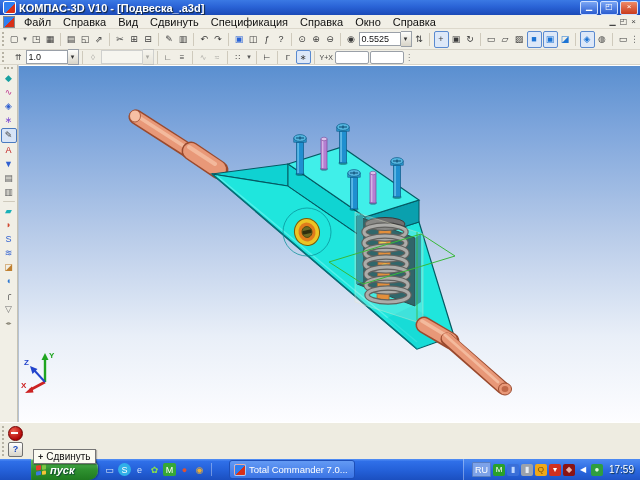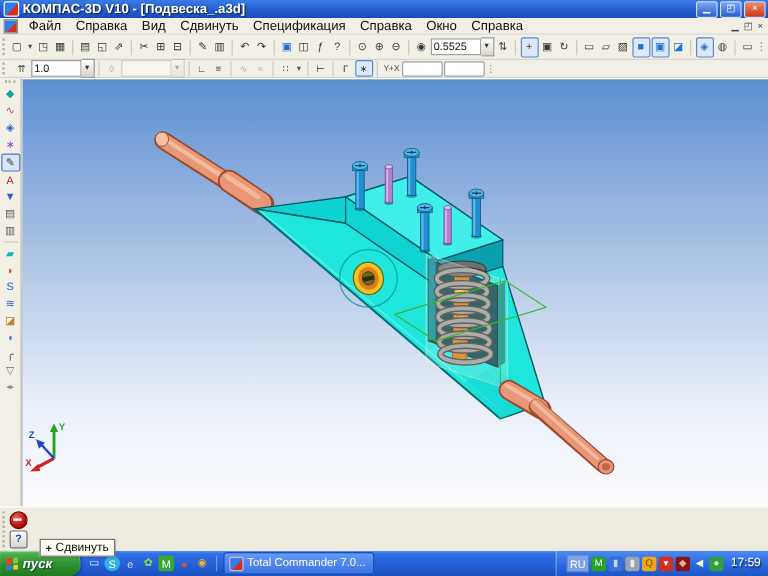--- a/index.html
+++ b/index.html
@@ -66,31 +66,31 @@
     background:#fbfbf2;border:1px solid #767676;box-shadow:1px 1px 1px rgba(0,0,0,.25);padding:0 4px;font-size:10px;color:#111;}
   .movecross{font-size:9px;font-weight:bold;color:#222;}
   
   .sbar{height:15px;background:#f0eee2;border-top:1px solid #d4d0c0;font-size:10px;color:#1a1a1a;
     display:flex;align-items:center;padding-left:5px;white-space:nowrap;}
   
   .taskbar{height:21px;display:flex;align-items:center;
     background:linear-gradient(180deg,#5591f5 0%,#2f6fe8 12%,#2460d8 55%,#1b4fc0 100%);}
   .startbtn{height:21px;width:62px;display:flex;align-items:center;gap:4px;padding-left:5px;flex:0 0 auto;
     background:linear-gradient(180deg,#57b757 0%,#2f9230 50%,#1f7a20 100%);border-radius:0 9px 9px 0;
-    box-shadow:inset 0 1px 1px rgba(255,255,255,.5),1px 0 2px rgba(0,0,0,.4);}
+    box-shadow:inset 0 1px 1px rgba(255,255,255,.5),1px 0 2px rgba(0,0,0,.4);margin-left:31px;}
   .flag{width:10px;height:10px;display:grid;grid-template-columns:1fr 1fr;grid-template-rows:1fr 1fr;gap:1px;transform:skewY(-6deg);}
   .flag span{border-radius:1px;}
   .startlabel{color:#fff;font-weight:bold;font-style:italic;font-size:11px;text-shadow:1px 1px 1px #143;}
   .qlaunch{display:flex;align-items:center;gap:2px;padding:0 5px;border-right:1px solid rgba(255,255,255,.35);flex:0 0 auto;}
   .qli{width:13px;height:13px;display:flex;align-items:center;justify-content:center;font-size:9px;border-radius:2px;}
   .qli.round{border-radius:50%;}
   .tasks{display:flex;gap:3px;padding-left:5px;flex:1;min-width:0;}
   .taskbtn{width:116px;height:17px;display:flex;align-items:center;gap:3px;padding:0 4px;border-radius:3px;
     background:linear-gradient(180deg,#639af4,#3b74e4);border:1px solid #1e4fb8;color:#fff;font-size:9.5px;
-    white-space:nowrap;overflow:hidden;flex:0 0 auto;}
+    white-space:nowrap;overflow:hidden;flex:0 0 auto;margin-left:12px;}
   .taskbtn .ticon{width:10px;height:10px;border-radius:2px;flex:0 0 auto;border:1px solid rgba(255,255,255,.6);}
   .taskbtn.active{background:linear-gradient(180deg,#1d4ecf,#1a44b4);box-shadow:inset 1px 1px 2px rgba(0,0,0,.45);}
   .tray{display:flex;align-items:center;gap:2px;padding:0 6px 0 8px;border-left:1px solid rgba(255,255,255,.35);
     background:linear-gradient(180deg,#4c8af2 0%,#2a68e0 55%,#1f55c8 100%);height:100%;flex:0 0 auto;}
   .lang{width:17px;height:13px;background:#7da2e8;border:1px solid #5a7ec0;color:#fff;font-size:9px;
     display:flex;align-items:center;justify-content:center;border-radius:1px;}
   .tri{width:12px;height:12px;display:flex;align-items:center;justify-content:center;font-size:8px;border-radius:2px;}
   .clock{color:#fff;font-size:10px;margin-left:4px;text-shadow:1px 1px 1px #134;}
 </style>
 </head>

